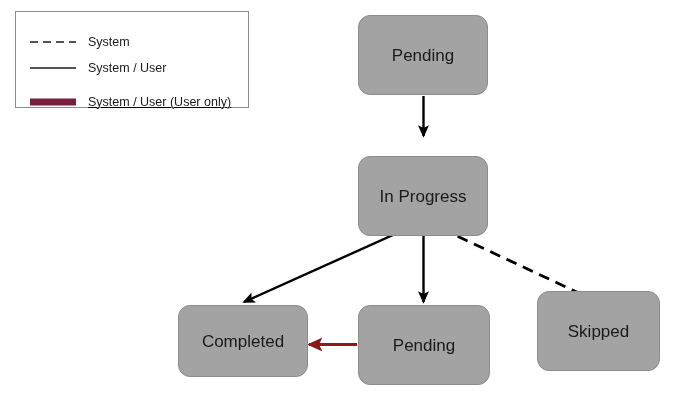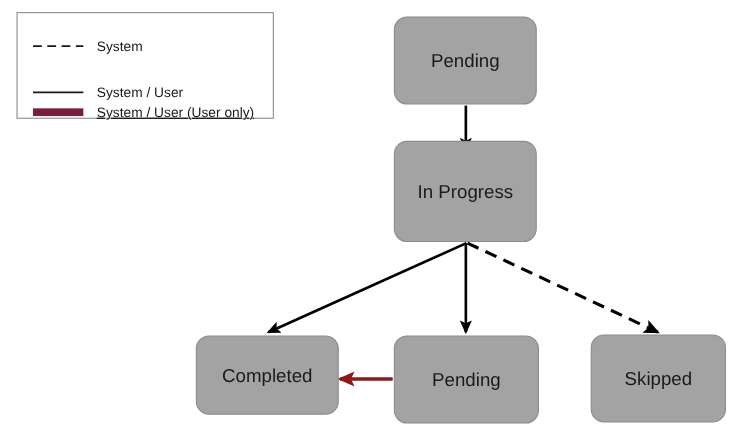--- a/index.html
+++ b/index.html
@@ -56,25 +56,24 @@
     background: #ffffff;
     border: 1px solid #8c8c8c;
     padding: 0;
   }
   .legend-row {
     position: absolute;
     left: 0;
     width: 234px;
     height: 24px;
     display: flex;
-    align-items: flex-start;
-    margin-top: 12px;
+    align-items: flex-end;
   }
   .legend-row.r0 { top: 12px; }
-  .legend-row.r1 { top: 54px; }
+  .legend-row.r1 { top: 38px; }
   .legend-row.r2 { top: 72px; text-decoration: underline; }
   .legend-sample {
     width: 46px;
     height: 12px;
     margin-left: 14px;
     margin-right: 12px;
     flex: 0 0 auto;
     position: relative;
   }
   .legend-sample svg {
@@ -114,33 +113,33 @@
 
     <line x1="425" y1="221" x2="598" y2="302" stroke="#000000" stroke-width="2.8" stroke-dasharray="11 7" marker-end="url(#arrow-black)"></line>
 
     <line x1="357" y1="344.5" x2="309" y2="344.5" stroke="#8c1a1a" stroke-width="3.1" marker-end="url(#arrow-red)"></line>
   </svg>
 
   <div class="node" style="left:358px; top:15px; width:130px; height:80px;">
     <span class="node-label">Pending</span>
   </div>
 
-  <div class="node" style="left:358px; top:128px; width:130px; height:92px;">
+  <div class="node" style="left:358px; top:156px; width:130px; height:80px;">
     <span class="node-label">In Progress</span>
   </div>
 
   <div class="node" style="left:178px; top:305px; width:130px; height:72px;">
     <span class="node-label">Completed</span>
   </div>
 
   <div class="node" style="left:358px; top:305px; width:132px; height:80px;">
     <span class="node-label">Pending</span>
   </div>
 
-  <div class="node" style="left:537px; top:304px; width:123px; height:80px;">
+  <div class="node" style="left:537px; top:291px; width:123px; height:80px;">
     <span class="node-label">Skipped</span>
   </div>
 
   <div id="legend">
 
     <div class="legend-row r0">
       <span class="legend-sample">
         <svg width="46" height="12" viewBox="0 0 46 12" xmlns="http://www.w3.org/2000/svg">
           <line x1="0" y1="6" x2="46" y2="6" stroke="#1a1a1a" stroke-width="1.6" stroke-dasharray="8 5"></line>
         </svg>

